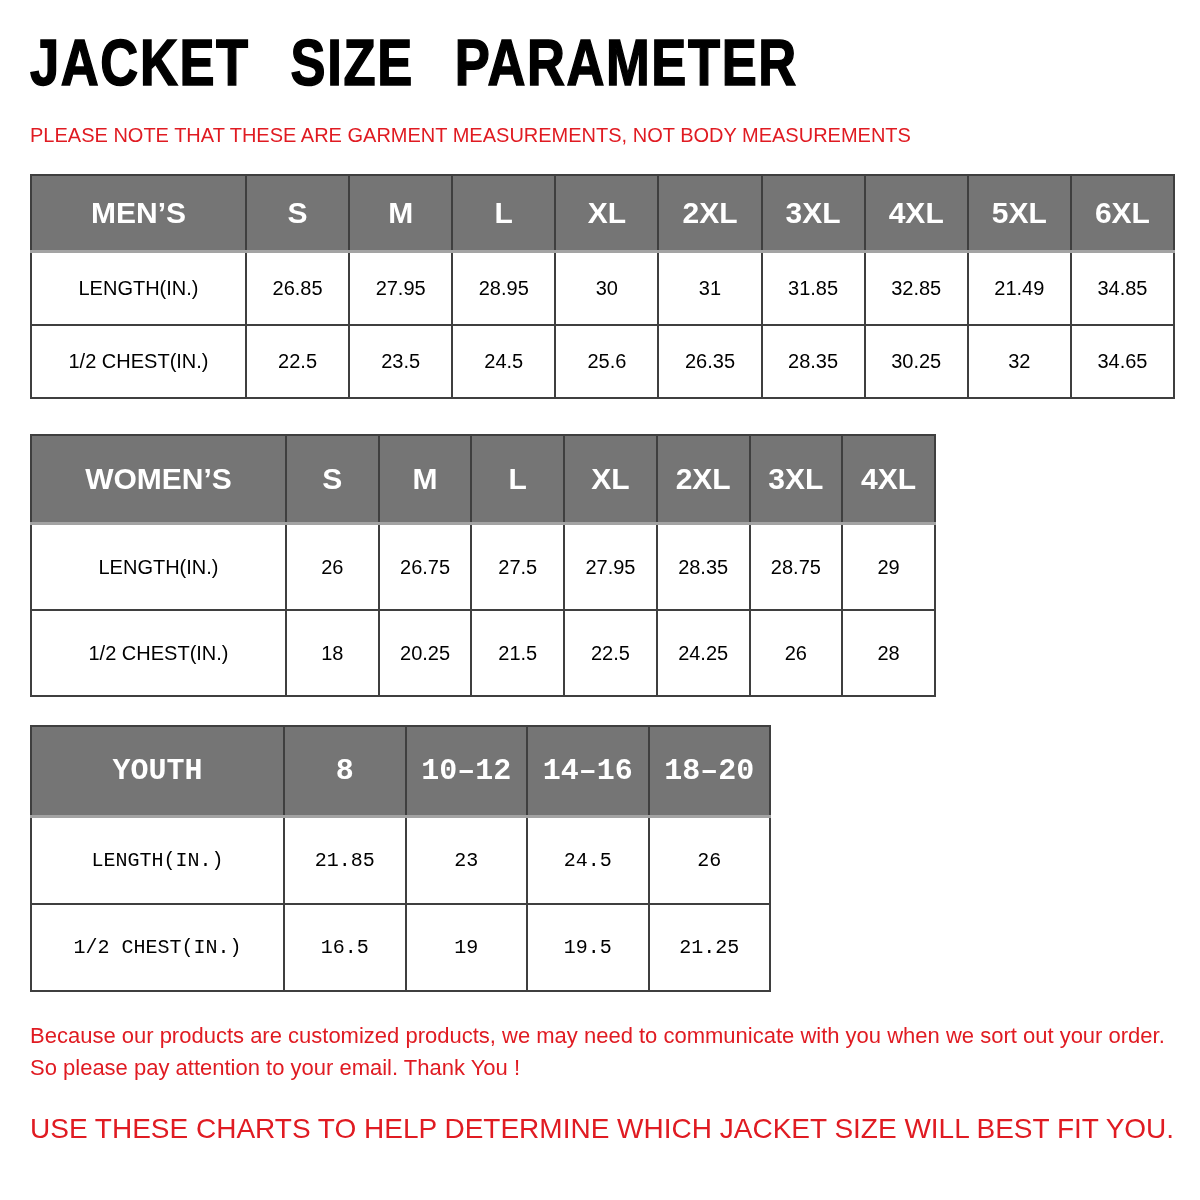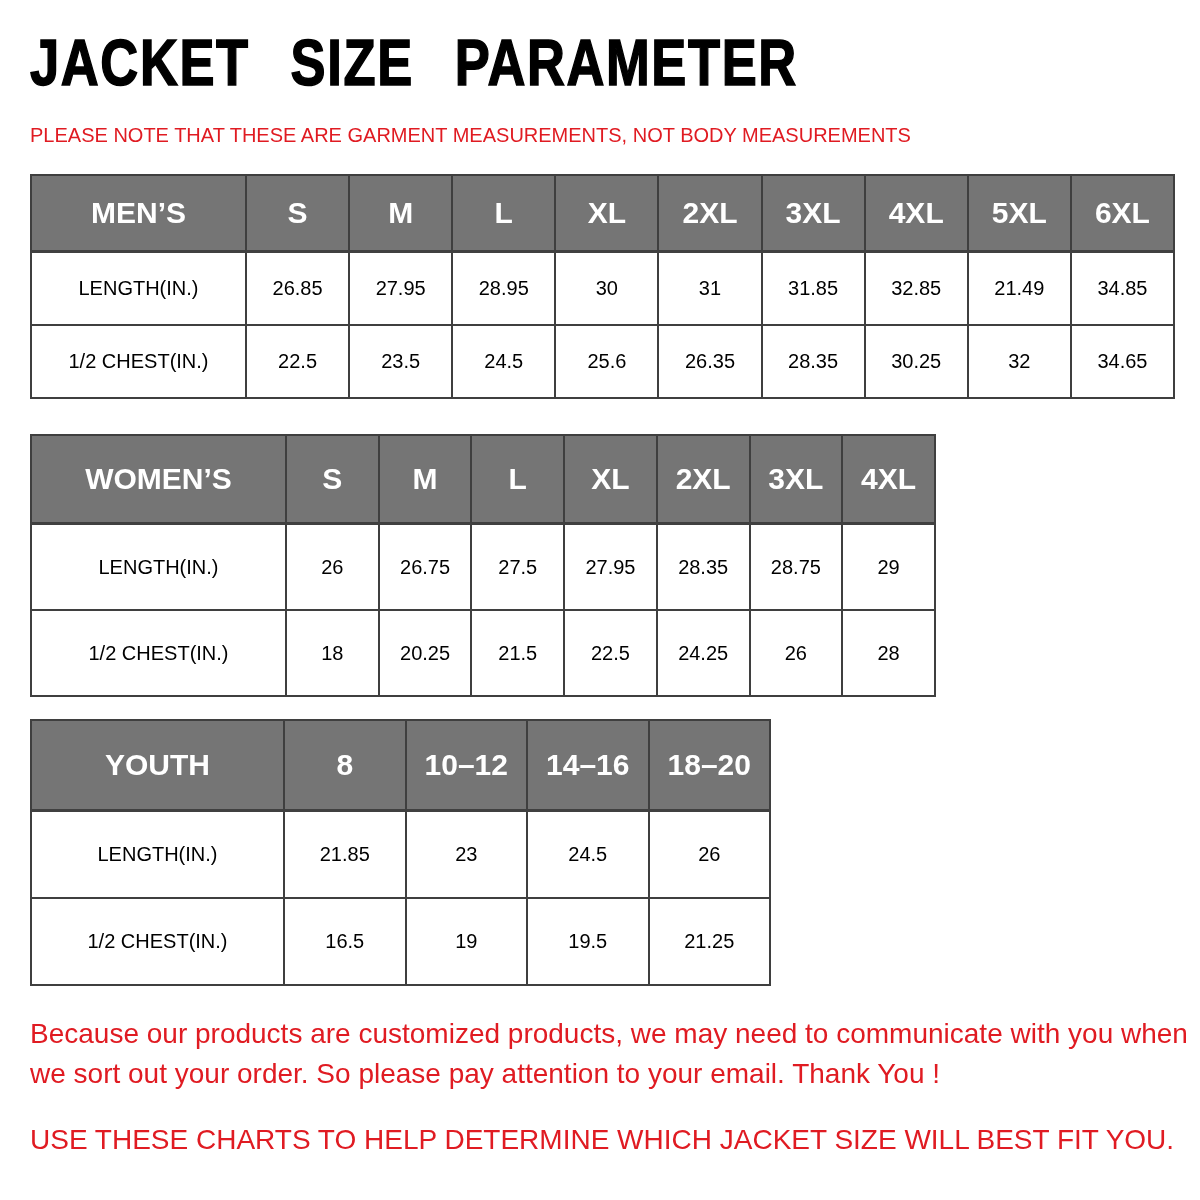--- a/index.html
+++ b/index.html
@@ -47,48 +47,48 @@
     text-align:center;
     vertical-align:middle;
     padding:0 2px;
     overflow:hidden;
   }
   table.size-table th{
     background:#757575;
     color:#ffffff;
     font-weight:bold;
     font-size:30px;
-    border-bottom:3px solid #404040;
+    border-bottom:3px solid #a3a3a3;
   }
   table.size-table td{
     font-size:20px;
     background:#ffffff;
   }
   td.lbl{font-size:27px;}
 
   table.men{width:1145px;}
   table.men col.c-label{width:215px;}
   table.men th{height:74px;}
   table.men td{height:71px;}
 
   table.women{width:906px;margin-top:35px;}
   table.women col.c-label{width:255px;}
   table.women th{height:86px;}
   table.women td{height:84px;}
 
-  table.youth{width:741px;margin-top:22px;}
+  table.youth{width:741px;margin-top:28px;font-family:Liberation Mono, monospace;}
   table.youth col.c-label{width:253px;}
   table.youth th{height:88px;}
   table.youth td{height:85px;}
 
   
   .footer-para{
     margin:28px 8px 0 0;
     width:1160px;
-    font-size:28px;
+    font-size:22px;
     line-height:1.42;
     color:#e01b22;
   }
   .footer-charts{
     margin:30px 0 0 0;
     width:1160px;
     font-size:28px;
     color:#e01b22;
   }
 </style>

